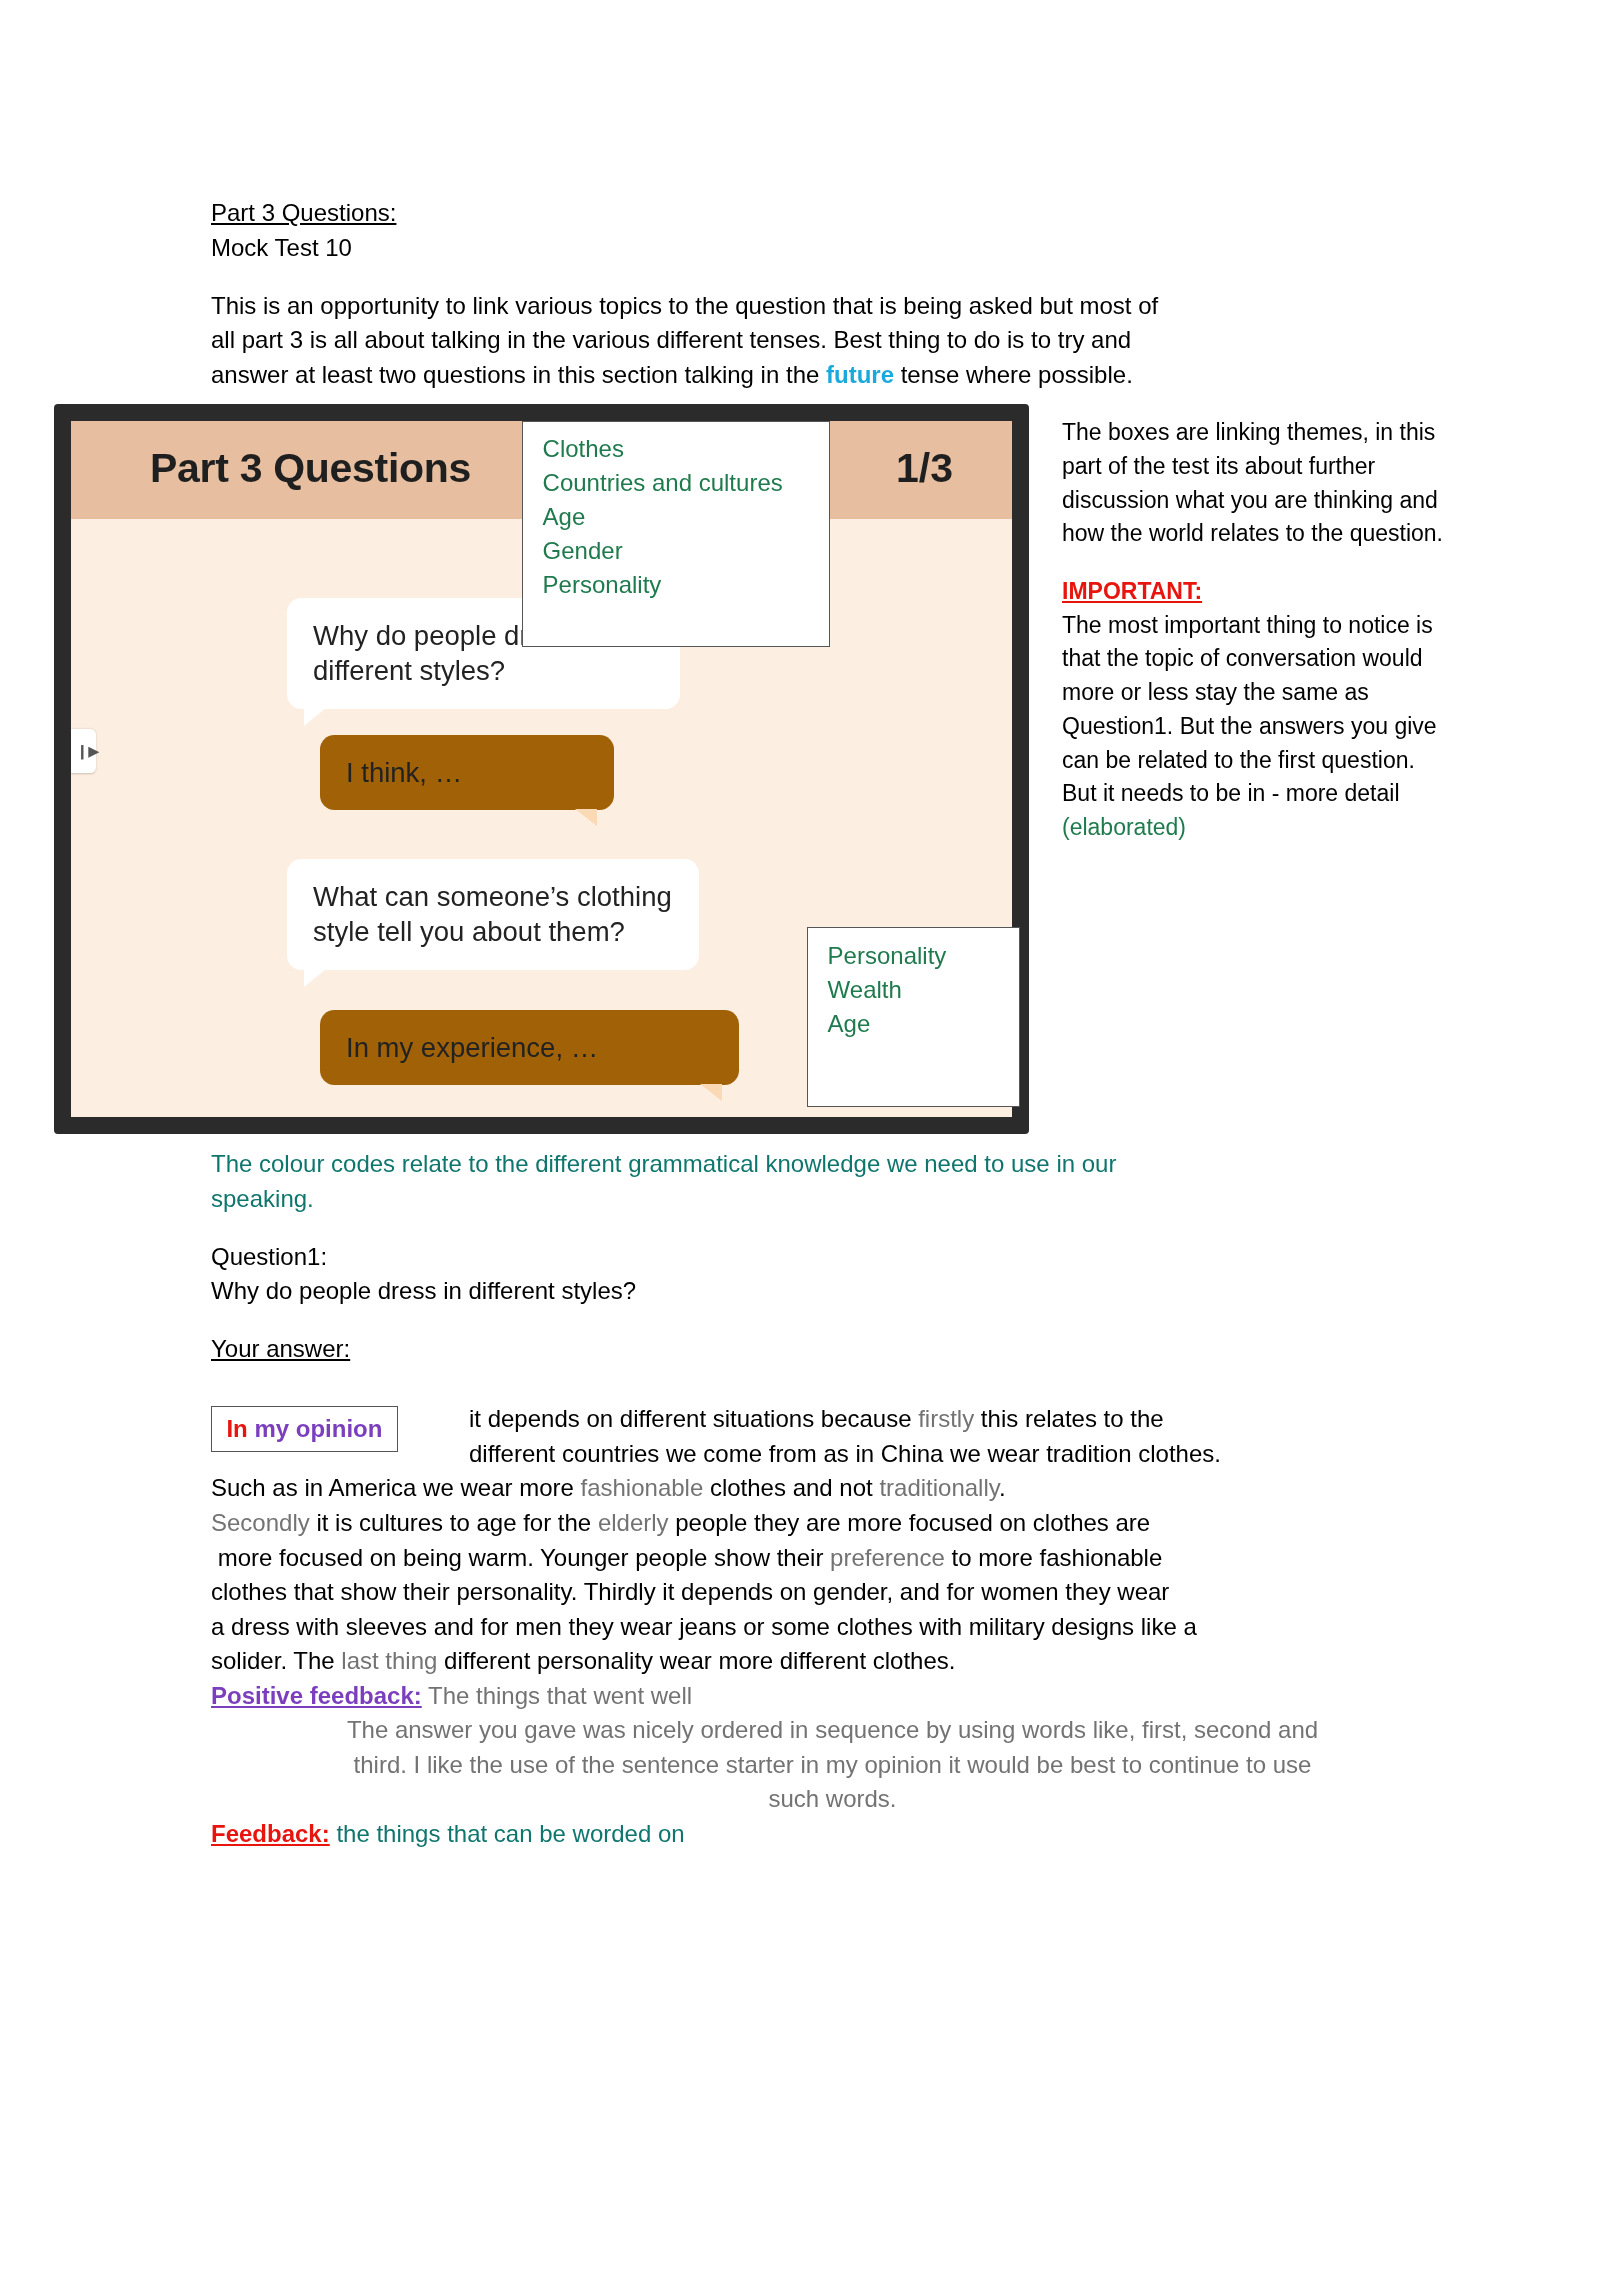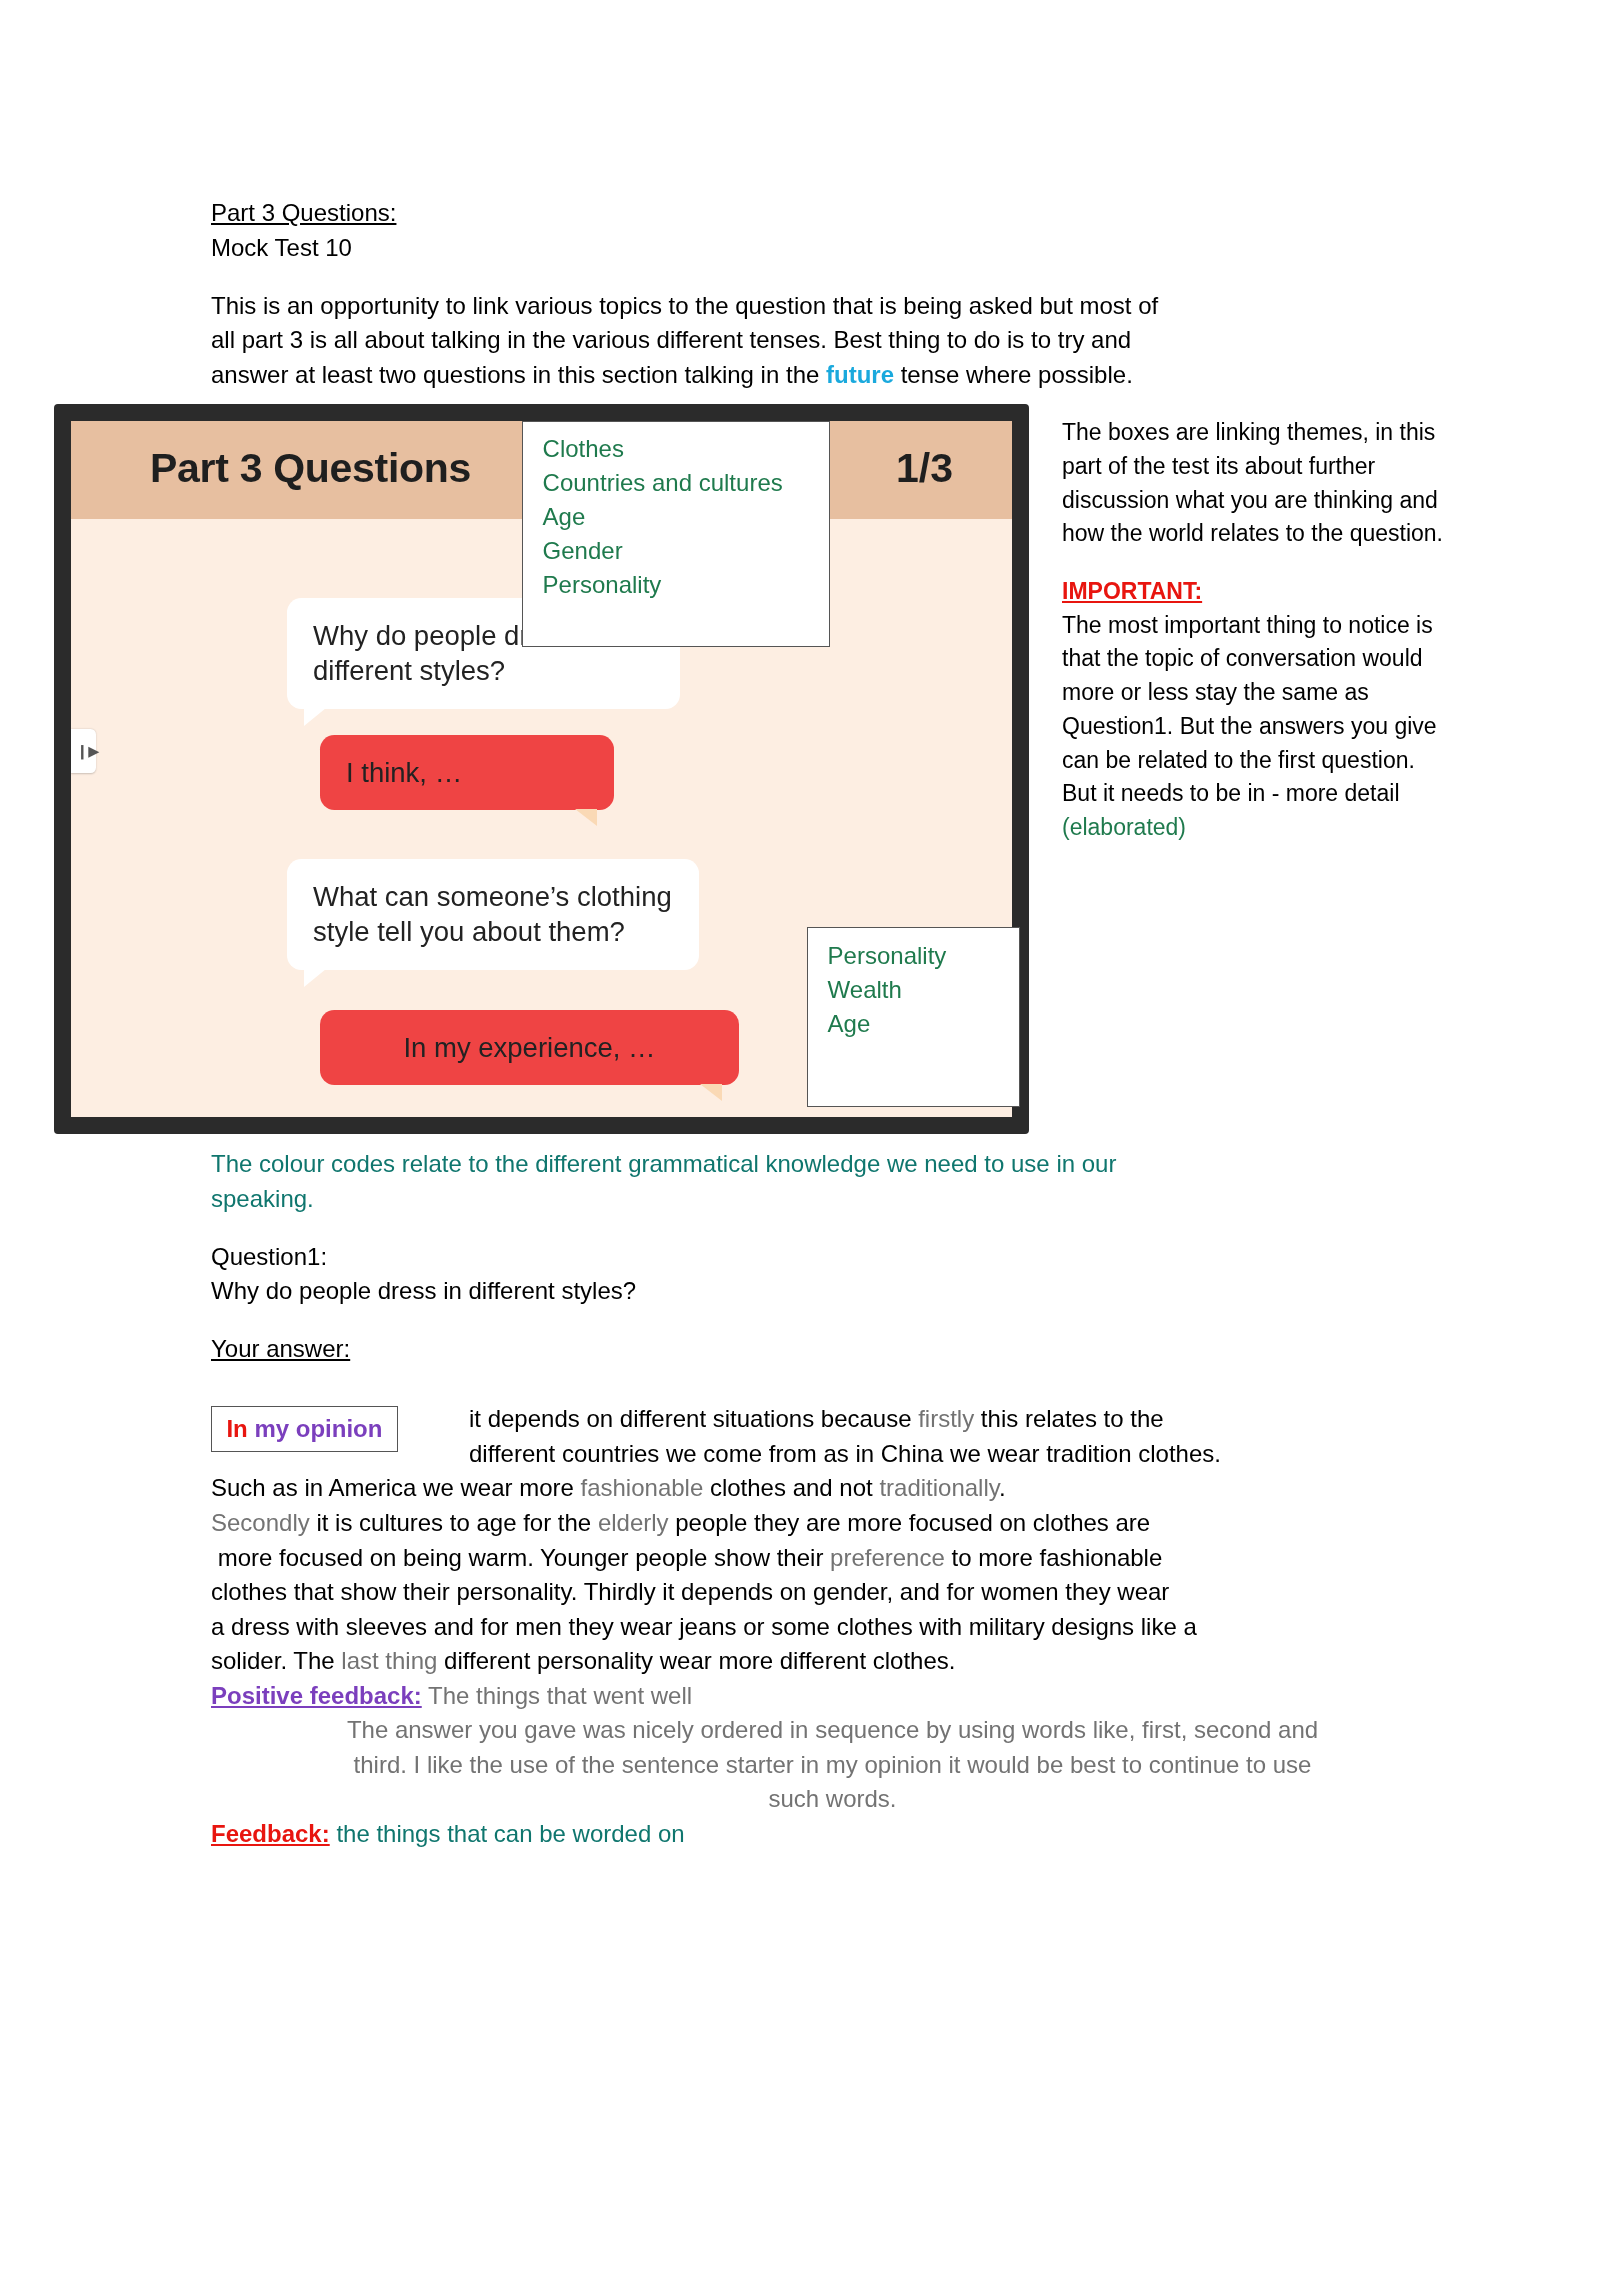--- a/index.html
+++ b/index.html
@@ -109,36 +109,36 @@
   .bubble.white:after {
     content: "";
     position: absolute;
     left: 17px;
     bottom: -17px;
     width: 0; height: 0;
     border-left: 22px solid #ffffff;
     border-bottom: 18.3px solid transparent;
   }
   .bubble.peach {
-    background: #ef4444;
+    background: #a16207;
     border-radius: 14.4px;
   }
   .bubble.peach:after {
     content: "";
     position: absolute;
     right: 17px;
     bottom: -15.7px;
     width: 0; height: 0;
     border-right: 22px solid #fad9b5;
     border-bottom: 17px solid transparent;
   }
   #bubble-q1 { left: 216px; top: 177px; width: 393px; }
   #bubble-a1 { left: 249px; top: 314px; width: 294px; }
   #bubble-q2 { left: 216px; top: 438px; width: 412px; }
-  #bubble-a2 { left: 249px; top: 589px; width: 419px; text-align: center; }
+  #bubble-a2 { left: 249px; top: 589px; width: 419px; }
   .slide-tab {
     position: absolute;
     left: 0;
     top: 308px;
     width: 25px;
     height: 44px;
     background: #ffffff;
     border-radius: 0 5.2px 5.2px 0;
     box-shadow: 0 0.7px 2px rgba(0,0,0,.2);
   }

